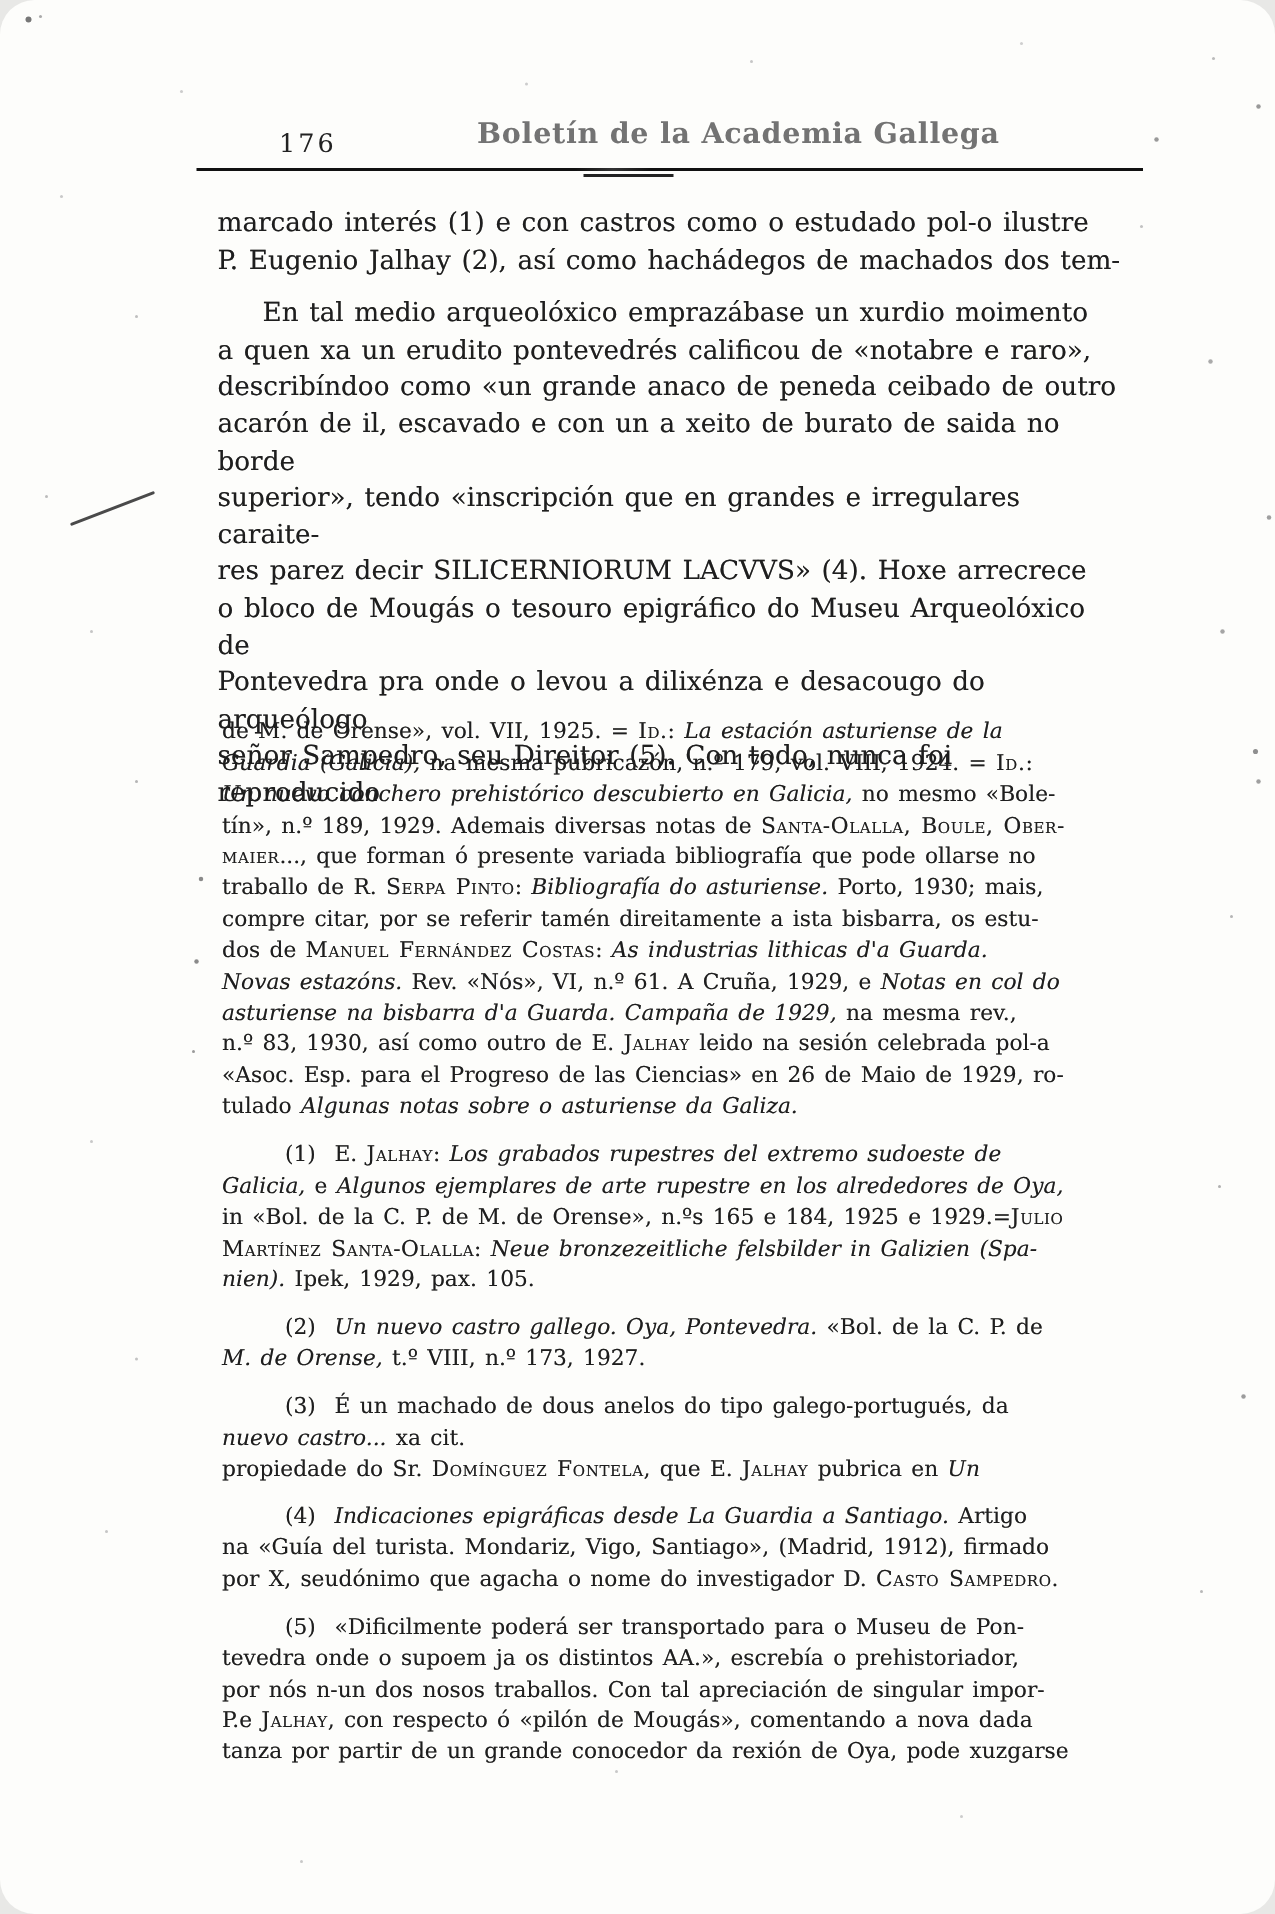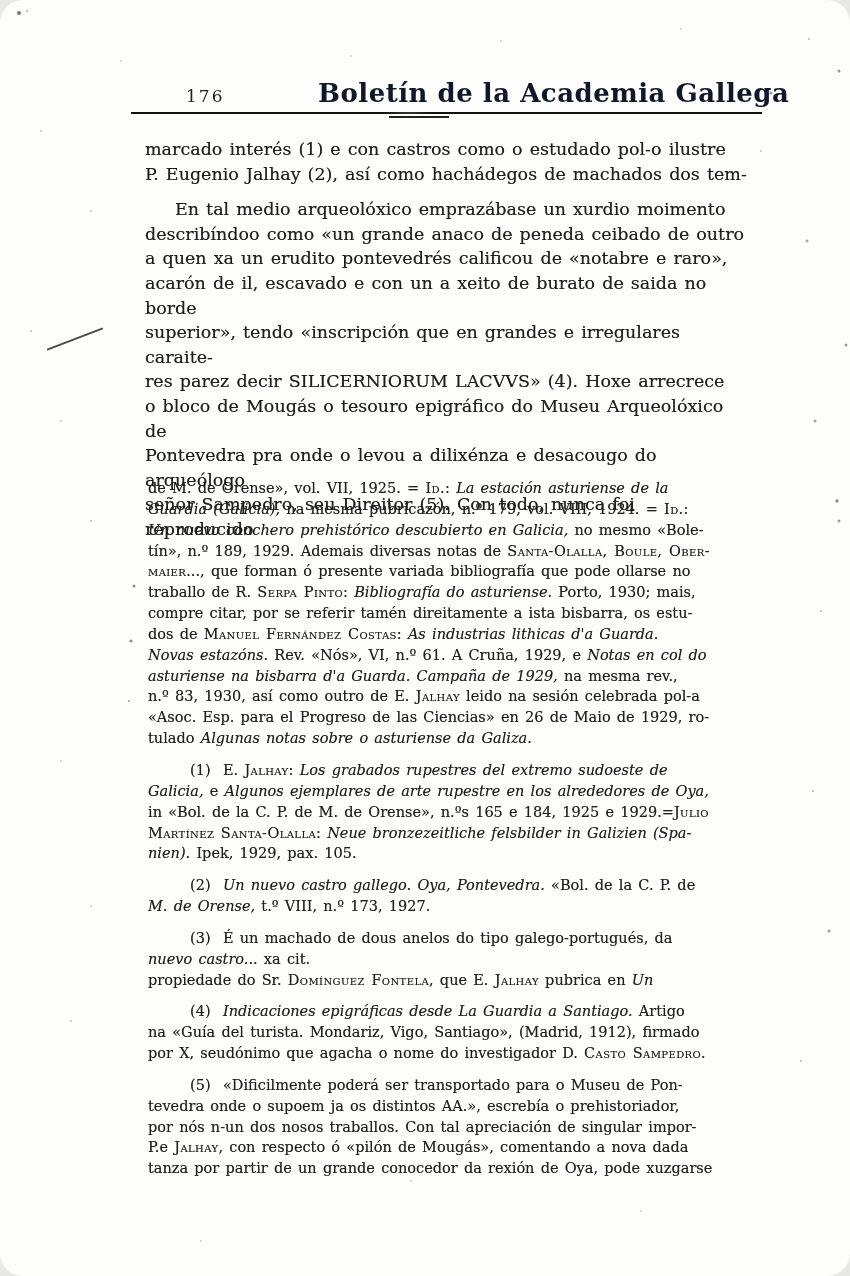--- a/index.html
+++ b/index.html
@@ -12,22 +12,22 @@
     color:#1e1e1e;
     border-radius:23px;
   }
   .page-header{position:absolute;top:0;left:0;width:100%;}
   .page-number{
     position:absolute;left:186px;top:86px;
     font-size:17px;letter-spacing:2px;color:#222;
   }
   .journal-title{
     position:absolute;left:318px;top:78px;margin:0;
-    font-size:26px;font-weight:bold;letter-spacing:0.5px;
-    color:#0f172a;white-space:nowrap;
+    font-size:19px;font-weight:bold;letter-spacing:0.5px;
+    color:#737373;white-space:nowrap;
   }
   .header-rule{
     position:absolute;top:112px;left:131px;width:631px;height:2.4px;
     background:linear-gradient(90deg,#111 0%,#111 40%,#333 44%,#111 48%,#111 100%);
   }
   .header-rule .rule-echo{
     position:absolute;left:258px;top:4px;width:60px;height:1.6px;background:#222;display:block;
   }
   .body-text{
     position:absolute;top:137px;left:145px;width:604px;
@@ -77,22 +77,22 @@
     <h1 class="journal-title">Boletín de la Academia Gallega</h1>
   </header>
   <div class="header-rule">
     <span class="rule-echo"></span>
   </div>
 
   <main class="body-text" id="body-text">
       <div class="line"><span>marcado interés (1) e con castros como o estudado pol-o ilustre</span></div>
       <div class="line"><span>P. Eugenio Jalhay (2), así como hachádegos de machados dos tem-</span></div>
       <div class="line indent"><span>En tal medio arqueolóxico emprazábase un xurdio moimento</span></div>
+      <div class="line"><span>a quen xa un erudito pontevedrés calificou de «notabre e raro»,</span></div>
       <div class="line"><span>describíndoo como «un grande anaco de peneda ceibado de outro</span></div>
-      <div class="line"><span>a quen xa un erudito pontevedrés calificou de «notabre e raro»,</span></div>
       <div class="line"><span>acarón de il, escavado e con un a xeito de burato de saida no borde</span></div>
       <div class="line"><span>superior», tendo «inscripción que en grandes e irregulares caraite-</span></div>
       <div class="line"><span>res parez decir SILICERNIORUM LACVVS» (4). Hoxe arrecrece</span></div>
       <div class="line"><span>o bloco de Mougás o tesouro epigráfico do Museu Arqueolóxico de</span></div>
       <div class="line"><span>Pontevedra pra onde o levou a dilixénza e desacougo do arqueólogo</span></div>
       <div class="line"><span>señor Sampedro, seu Direitor (5). Con todo, nunca foi reproducido</span></div>
     </main>
 
   <section class="footnotes" id="footnotes">
       <div class="line"><span>de M. de Orense», vol. VII, 1925. = </span><span class="sc">Id.</span><span>: </span><span class="i">La estación asturiense de la</span></div>

